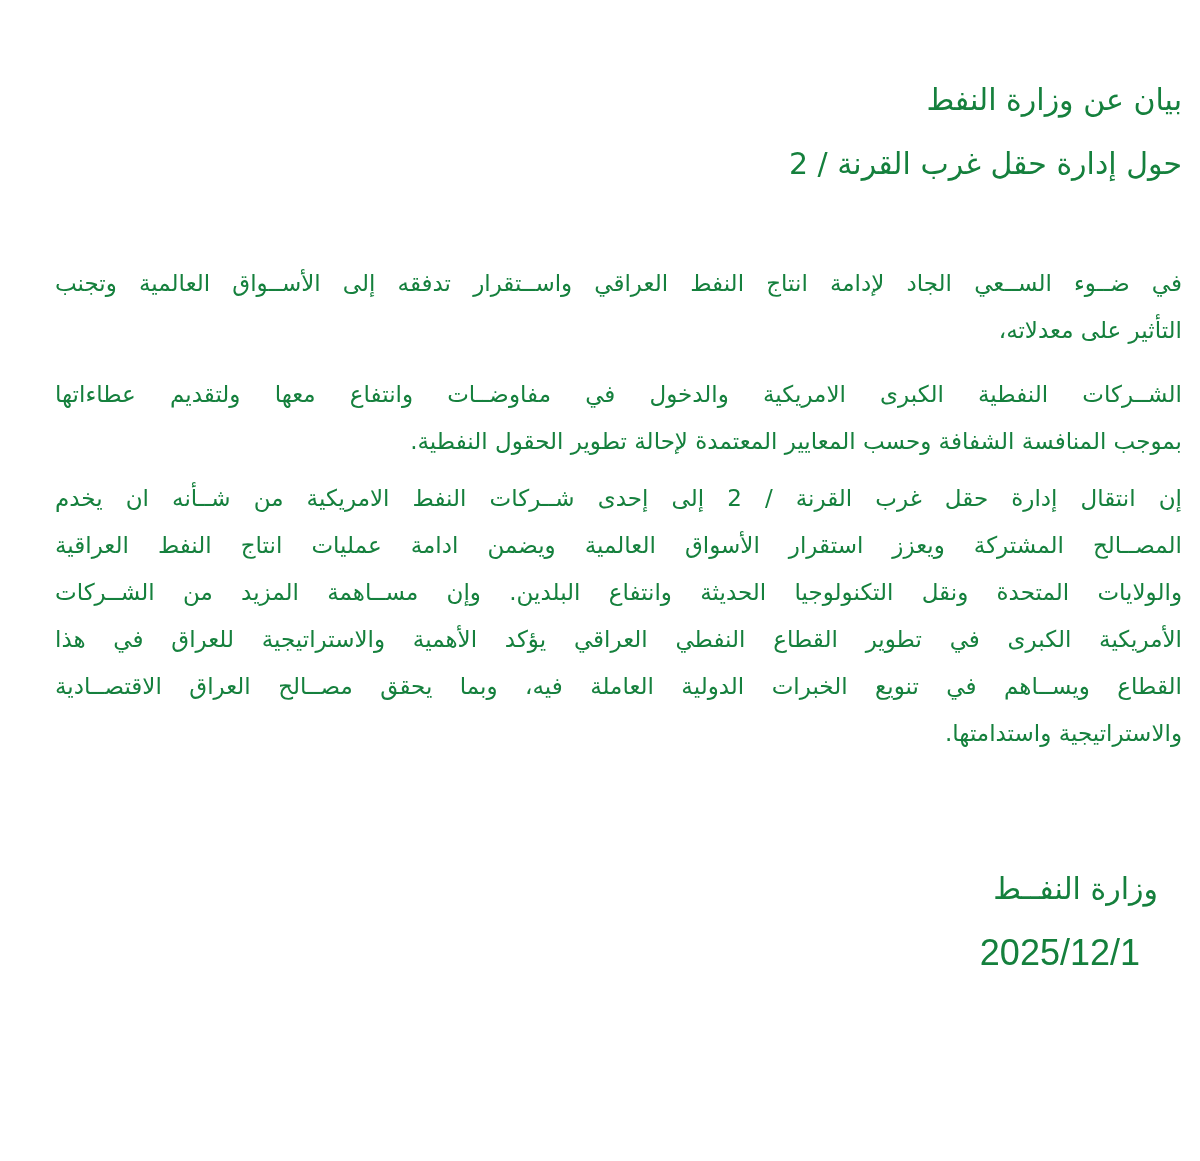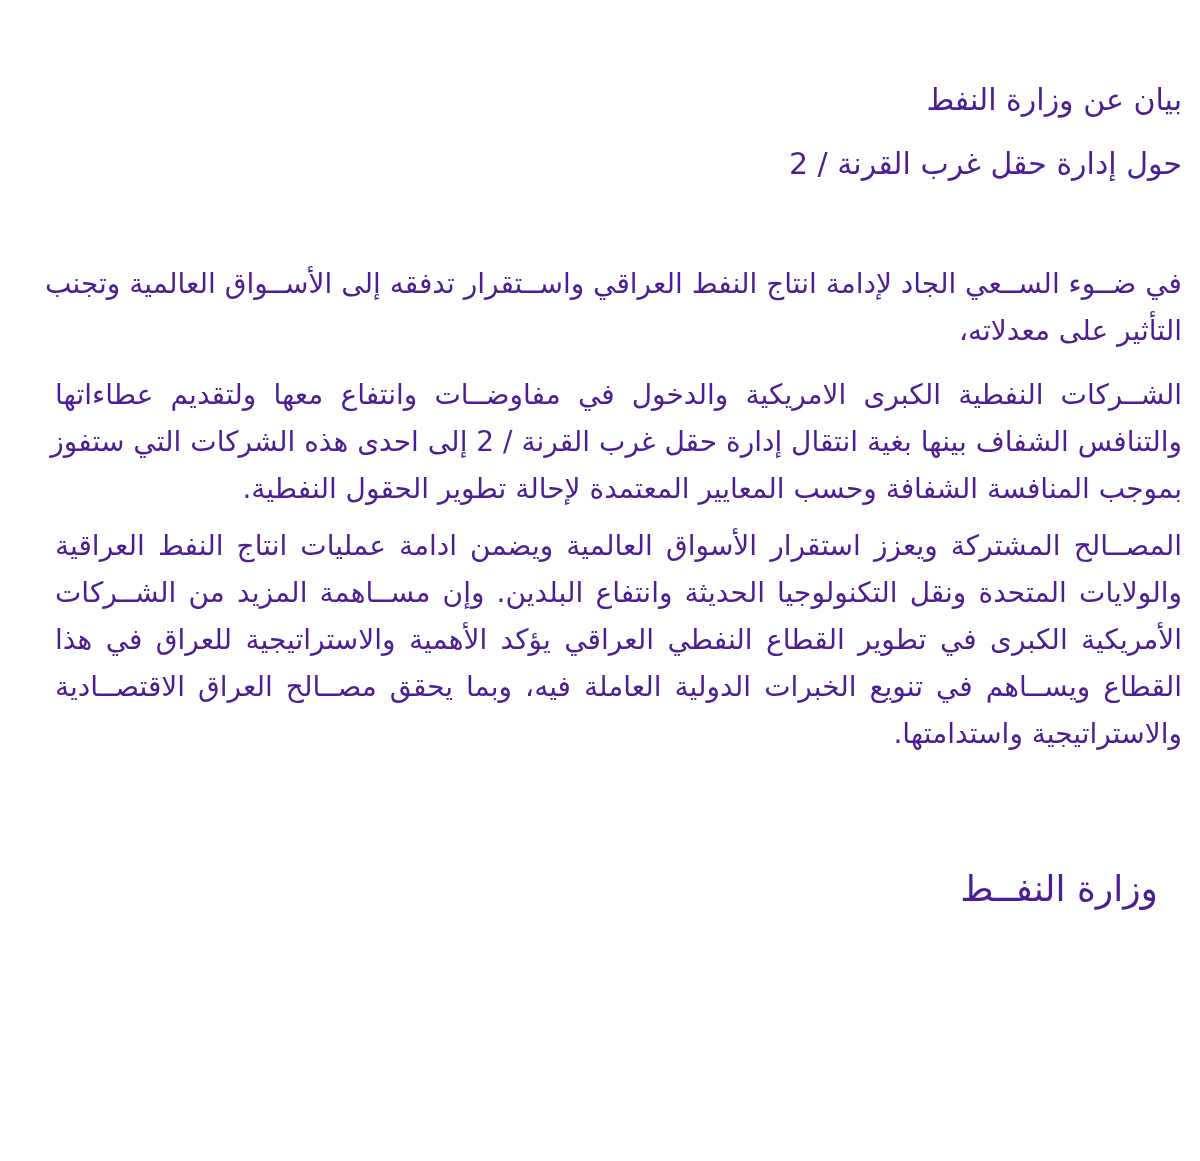--- a/index.html
+++ b/index.html
@@ -6,53 +6,53 @@
     margin: 0;
     padding: 0;
     background: #ffffff;
   }
   .page {
     position: relative;
     box-sizing: border-box;
     width: 1200px;
     height: 1161px;
     background: #ffffff;
-    color: #4c1d95;
+    color: #15803d;
     direction: rtl;
     padding: 68px 18px 0 55px;
     overflow: hidden;
     font-family: "DejaVu Sans", sans-serif;
   }
   .doc-title .title-line {
     font-size: 30px;
     line-height: 64px;
     text-align: right;
     white-space: nowrap;
   }
   .para {
-    font-size: 28px;
+    font-size: 23px;
   }
   .para .line {
     line-height: 47px;
     text-align: justify;
     text-align-last: justify;
     white-space: nowrap;
   }
   .para .line.last {
     text-align: center;
     text-align-last: right;
   }
   .para-1 { margin-top: 64px; }
   .para-2 { margin-top: 17px; }
   .para-3 { margin-top: 10px; }
   .footer {
     margin-top: 100px;
   }
   .footer .signature {
-    font-size: 36px;
+    font-size: 30px;
     line-height: 64px;
     text-align: left;
     padding-left: 0;
     direction: rtl;
     text-align: right;
     padding-right: 24px;
   }
   .footer .date {
     font-family: "Liberation Sans", sans-serif;
     font-size: 36px;
@@ -72,29 +72,30 @@
     <div class="title-line">حول إدارة حقل غرب القرنة / 2</div>
   </div>
 
   <div class="para para-1">
     <div class="line">في ضــوء الســعي الجاد لإدامة انتاج النفط العراقي واســتقرار تدفقه إلى الأســواق العالمية وتجنب</div>
     <div class="line last">التأثير على معدلاته،</div>
   </div>
 
   <div class="para para-2">
     <div class="line">الشــركات النفطية الكبرى الامريكية والدخول في مفاوضــات وانتفاع معها ولتقديم عطاءاتها</div>
-    <div class="line">والتنافس الشفاف بينها بغية انتقال إدارة حقل غرب القرنة / 2 إلى احدى هذه الشركات التي ستفوز</div>
     <div class="line last">بموجب المنافسة الشفافة وحسب المعايير المعتمدة لإحالة تطوير الحقول النفطية.</div>
   </div>
 
   <div class="para para-3">
+    <div class="line">إن انتقال إدارة حقل غرب القرنة / 2 إلى إحدى شــركات النفط الامريكية من شــأنه ان يخدم</div>
     <div class="line">المصــالح المشتركة ويعزز استقرار الأسواق العالمية ويضمن ادامة عمليات انتاج النفط العراقية</div>
     <div class="line">والولايات المتحدة ونقل التكنولوجيا الحديثة وانتفاع البلدين. وإن مســاهمة المزيد من الشــركات</div>
     <div class="line">الأمريكية الكبرى في تطوير القطاع النفطي العراقي يؤكد الأهمية والاستراتيجية للعراق في هذا</div>
     <div class="line">القطاع ويســاهم في تنويع الخبرات الدولية العاملة فيه، وبما يحقق مصــالح العراق الاقتصــادية</div>
     <div class="line last">والاستراتيجية واستدامتها.</div>
   </div>
 
   <div class="footer">
     <div class="signature">وزارة النفــط</div>
+    <div class="date">2025/12/1</div>
   </div>
 
 </div>
 
 </body></html>

